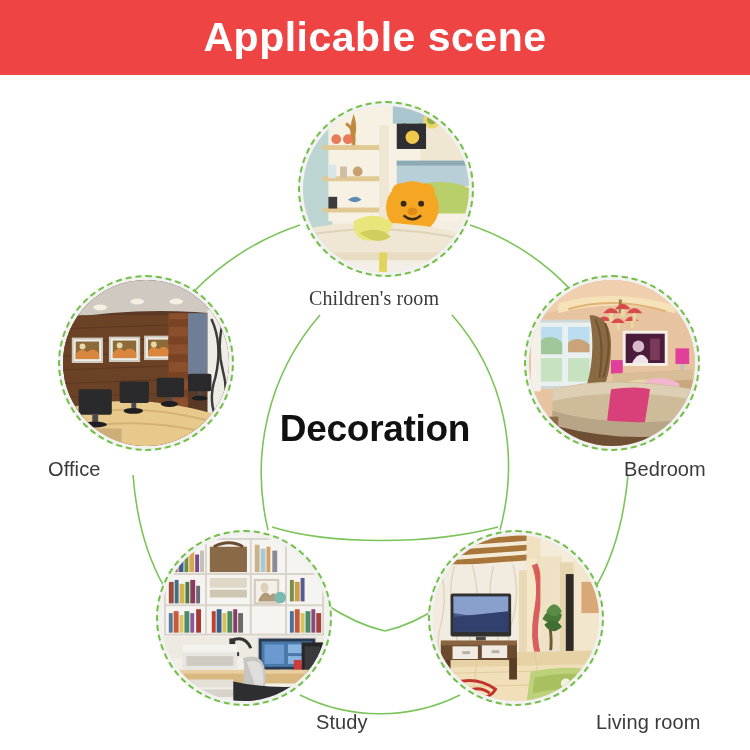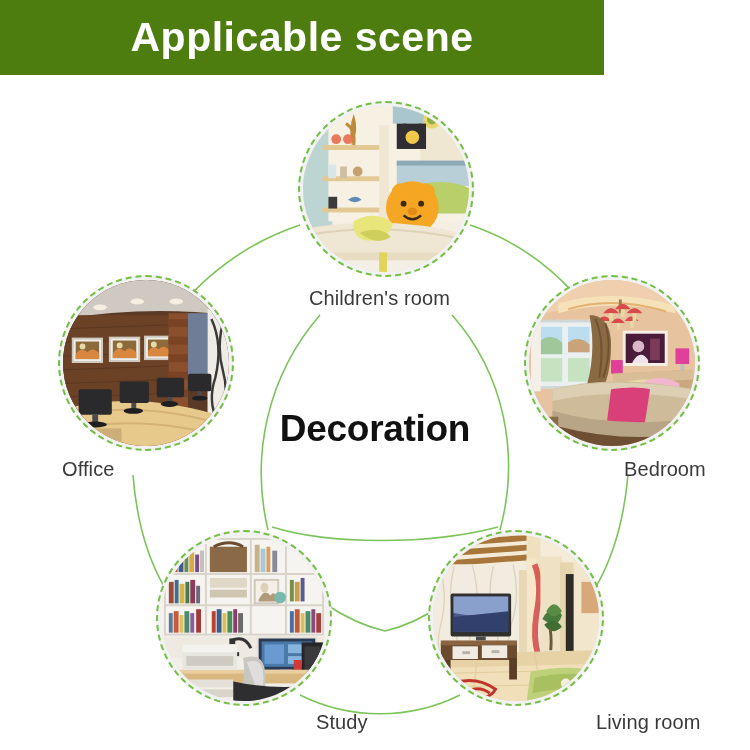--- a/index.html
+++ b/index.html
@@ -5,22 +5,22 @@
   html,body{margin:0;padding:0;}
   body{
     width:750px;height:750px;overflow:hidden;background:#ffffff;
     font-family:"Liberation Sans", sans-serif;
     -webkit-font-smoothing:antialiased;
   }
   .page{position:relative;width:750px;height:750px;}
 
   
   .header{
-    position:absolute;left:0;top:0;width:604px;height:75px;
-    background:#4d7c0f;
+    position:absolute;left:0;top:0;width:750px;height:75px;
+    background:#ef4444;
     display:flex;align-items:center;justify-content:center;
   }
   .header-title{
     color:#ffffff;font-size:41px;font-weight:bold;letter-spacing:.5px;
     line-height:1;text-align:center;
   }
 
   
   .stage{position:absolute;left:0;top:75px;width:750px;height:675px;}
   .svg-links{position:absolute;left:0;top:0;width:750px;height:675px;}
@@ -122,21 +122,21 @@
             <path d="M4 132 q84 -14 166 6" stroke="#ded2b8" stroke-width="2" fill="none"></path>
             <rect x="0" y="150" width="170" height="10" fill="#e8dcc2"></rect>
             <rect x="0" y="158" width="170" height="12" fill="#f3efe6"></rect>
             <path d="M52 118 q22 -12 40 2 q-4 16 -22 18 q-20 0 -18 -20" fill="#e8e57a"></path>
             <path d="M58 130 q20 -8 32 4 q-14 10 -32 -4" fill="#cfcf5e"></path>
             <rect x="78" y="150" width="8" height="20" fill="#e0d45a"></rect>
             <rect x="148" y="150" width="8" height="16" fill="#c9b98e"></rect>
           </svg>
         </div>
       </div>
-      <div class="node-label" style="left:11px;top:186px;">Children's room</div>
+      <div class="node-label" style="left:11px;top:186px;font-family:Liberation Serif, serif;">Children's room</div>
     </div>
 
     <div class="node" style="left:58px;top:200px;">
       <div class="circle" style="width:176px;height:176px;">
         <div class="photo">
           <svg viewBox="0 0 170 170" preserveAspectRatio="xMidYMid slice">
             <rect x="0" y="0" width="170" height="170" fill="#5a3a26"></rect>
             <path d="M0 0 L170 0 L170 36 Q85 26 0 40 Z" fill="#cfc9c2"></path>
             <ellipse cx="38" cy="28" rx="7" ry="3" fill="#f4efe0"></ellipse>
             <ellipse cx="76" cy="22" rx="7" ry="3" fill="#f4efe0"></ellipse>
@@ -198,21 +198,21 @@
             <g fill="#1f1f21">
               <ellipse cx="33" cy="148" rx="12" ry="3"></ellipse>
               <ellipse cx="72" cy="134" rx="10" ry="3"></ellipse>
               <ellipse cx="109" cy="127" rx="9" ry="3"></ellipse>
               <ellipse cx="140" cy="121" rx="8" ry="2.5"></ellipse>
             </g>
             <rect x="0" y="152" width="60" height="18" fill="#cdae78"></rect>
           </svg>
         </div>
       </div>
-      <div class="node-label" style="left:-10px;top:183px;margin-left:14px;">Office</div>
+      <div class="node-label" style="left:-10px;top:183px;">Office</div>
     </div>
 
     <div class="node" style="left:524px;top:200px;">
       <div class="circle" style="width:176px;height:176px;">
         <div class="photo">
           <svg viewBox="0 0 170 170" preserveAspectRatio="xMidYMid slice">
             <rect x="0" y="0" width="170" height="170" fill="#e8c3a0"></rect>
             <path d="M0 0 L170 0 L170 34 Q85 16 0 38 Z" fill="#f0cfae"></path>
             <path d="M30 24 Q85 8 150 26 L150 34 Q85 18 30 34 Z" fill="#f6e2b8"></path>
             <path d="M40 30 Q85 16 140 32" stroke="#e2b273" stroke-width="2" fill="none"></path>

